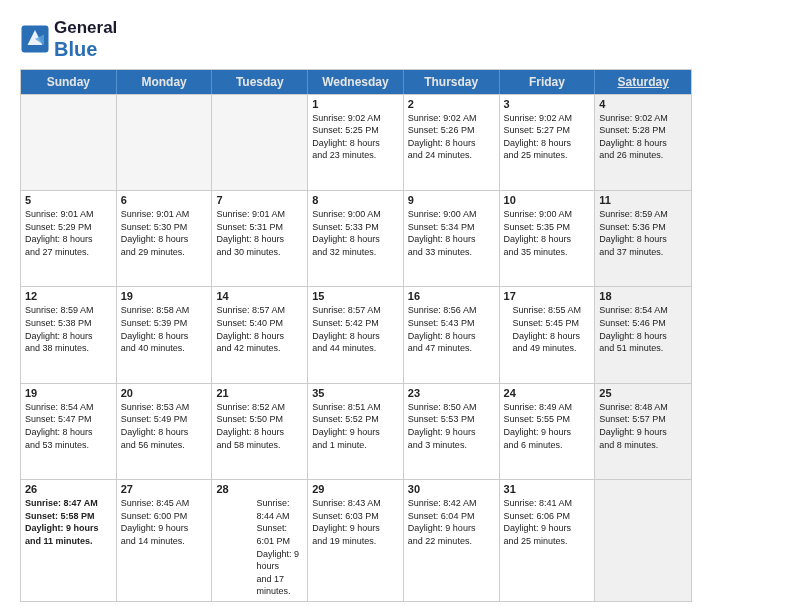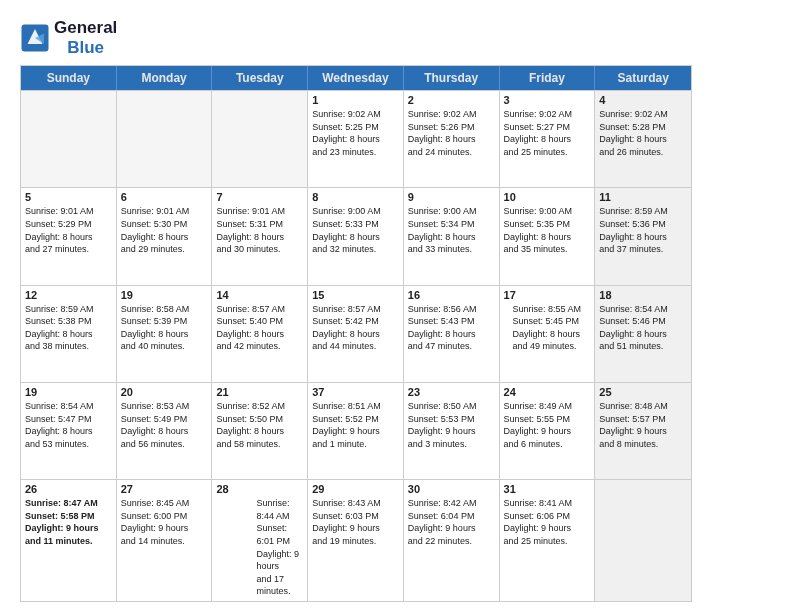--- a/index.html
+++ b/index.html
@@ -58,21 +58,21 @@
       background: #2a6eb5;
     }
     .cal-header-cell {
       color: #e5e5e5;
       font-size: 12px;
       font-weight: bold;
       text-align: center;
       padding: 5px 2px;
       border-right: 1px solid #5591cc;
     }
-    .cal-header-cell:last-child { border-right: none; }
+    .cal-header-cell:last-child { border-right: none; text-decoration: underline; }
     .cal-body {
       flex: 1;
       display: flex;
       flex-direction: column;
     }
     .cal-row {
       display: grid;
       grid-template-columns: repeat(7, 1fr);
       flex: 1;
       border-top: 1px solid #ccc;
@@ -106,21 +106,21 @@
 <div class="page">
   <div class="header">
     <div class="logo">
       <svg class="logo-icon" viewBox="0 0 40 40">
         <rect x="2" y="2" width="36" height="36" rx="4" fill="#2a6eb5"></rect>
         <polygon points="10,28 20,8 30,28" fill="white" opacity="0.9"></polygon>
         <polygon points="20,20 32,14 32,28" fill="#5ba3e0" opacity="0.8"></polygon>
       </svg>
       <div style="line-height:1.15;">
         <div style="font-size:17px;font-weight:bold;color:#1a1a2e;">General</div>
-        <div style="font-size:17px;font-weight:bold;color:#2a6eb5;text-align:center;">Blue</div>
+        <div style="font-size:20px;font-weight:bold;color:#2a6eb5;">Blue</div>
       </div>
     </div>
     <div class="title-block">
       <div class="month-title"></div>
       <div class="location"></div>
     </div>
   </div>
 
   <div class="calendar">
     <div class="cal-header">
@@ -284,21 +284,21 @@
 and 56 minutes.</div>
           </div>
           <div class="cal-cell">
             <div class="day-num">21</div>
             <div class="cell-text" style="white-space: pre-line;">Sunrise: 8:52 AM
 Sunset: 5:50 PM
 Daylight: 8 hours
 and 58 minutes.</div>
           </div>
           <div class="cal-cell">
-            <div class="day-num">37</div>
+            <div class="day-num">35</div>
             <div class="cell-text" style="white-space: pre-line;">Sunrise: 8:51 AM
 Sunset: 5:52 PM
 Daylight: 9 hours
 and 1 minute.</div>
           </div>
           <div class="cal-cell">
             <div class="day-num">23</div>
             <div class="cell-text" style="white-space: pre-line;">Sunrise: 8:50 AM
 Sunset: 5:53 PM
 Daylight: 9 hours

